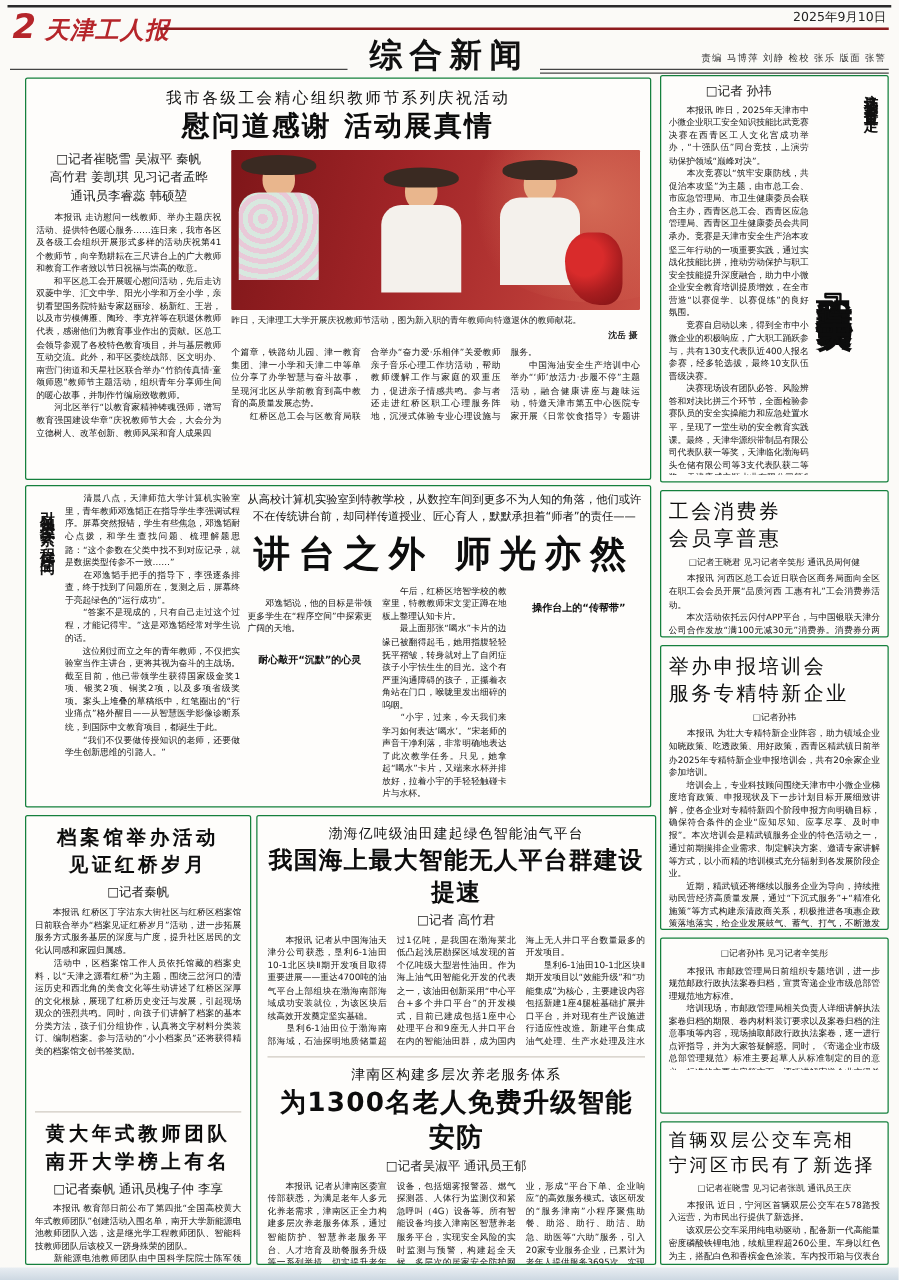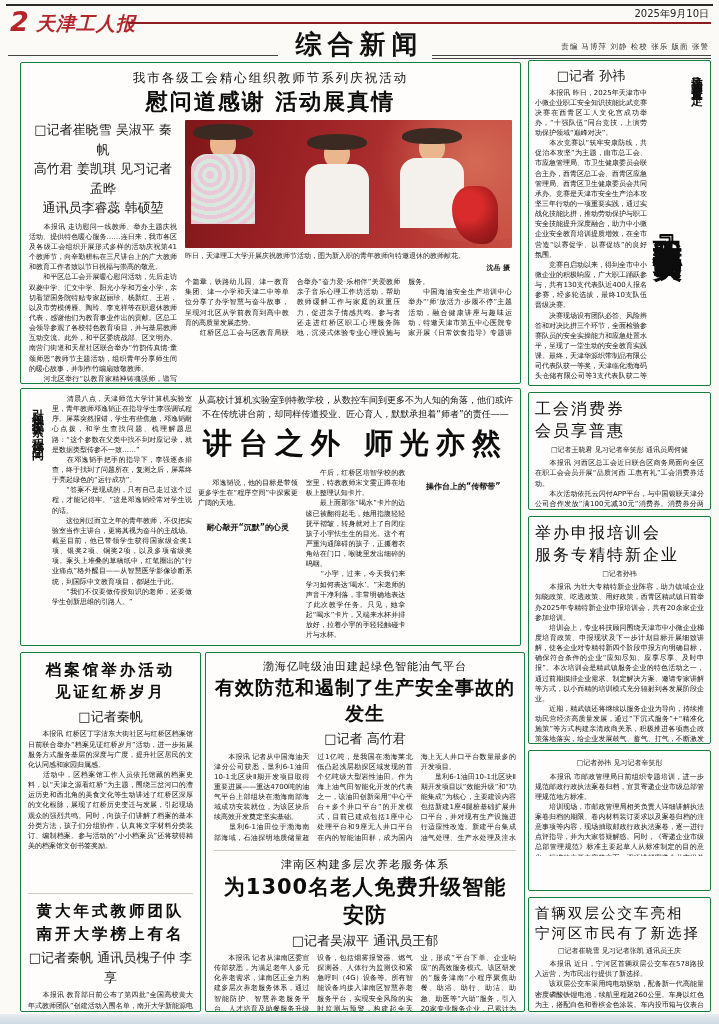--- a/index.html
+++ b/index.html
@@ -18,21 +18,21 @@
   .mastrule{left:128px;right:8px;top:22px;height:2px;background:#8e1b1e;}
   .dateline{right:10px;top:7px;font-size:10px;color:#222;}
   .sectiontitle{left:0;right:0;top:27px;text-align:center;font-size:26px;font-weight:900;letter-spacing:6px;color:#111;}
   .secline-l{left:8px;top:55px;width:270px;height:1px;background:#444;}
   .secline-r1{left:432px;right:8px;top:55px;height:1px;background:#444;}
   .secline-r2{left:432px;right:8px;top:58px;height:1px;background:#444;}
   .staff{right:10px;top:42px;font-size:7.5px;color:#333;letter-spacing:1px;}
   
   .box{border:1px solid #15803d;border-radius:2px;background:#fefdfb;box-sizing:border-box;overflow:hidden;}
   .bodytext{font-size:7px;line-height:1.45;text-align:justify;white-space:pre-line;color:#141414;overflow:hidden;}
-  .byline{font-size:13px;text-align:center;color:#222;white-space:pre-line;line-height:1.5;}
+  .byline{font-size:10px;text-align:center;color:#222;white-space:pre-line;line-height:1.5;}
   .kicker{text-align:center;color:#111;}
   .cols3{column-count:3;column-gap:8px;column-fill:auto;}
   .vtext{writing-mode:vertical-rl;text-orientation:mixed;}
   
   .lead-box{left:20px;top:62px;width:501px;height:322px;padding:5px 8px;}
   .lead-kicker{font-size:12.5px;letter-spacing:2px;margin-top:2px;}
   .lead-headline{text-align:center;font-size:22px;font-weight:900;letter-spacing:2px;line-height:1.1;margin-top:3px;color:#0d0d0d;}
   .lead-row{display:flex;gap:8px;margin-top:6px;height:230px;}
   .lead-col1{width:148px;flex:none;}
   .lead-col1 .bodytext{height:196px;margin-top:4px;}
@@ -205,21 +205,21 @@
     <div class="bl-divider"></div>
     <div class="bl-headline">黄大年式教师团队
 南开大学榜上有名</div>
     <div class="byline">□记者秦帆 通讯员槐子仲 李享</div>
     <div class="bodytext bl-body2">　　本报讯 教育部日前公布了第四批“全国高校黄大年式教师团队”创建活动入围名单，南开大学新能源电池教师团队入选，这是继光学工程教师团队、智能科技教师团队后该校又一跻身殊荣的团队。
 　　新能源电池教师团队由中国科学院院士陈军领衔，现有成员37人，来自材料科学学院和电子信息与光学工程学院，国家级人才占比超70%。团队以“心有大我、至诚报国”为精神底色，以立德树人为根本，以科技报国为己任，在教育教学、科研育人和服务国家战略方面成效显著，成为新能源电池领域扎根中国大地、服务国家需求、引领行业发展、培育拔尖人才的标杆。</div>
   </div>
 
   <div class="abs box bm-box">
     <div class="kicker bm-kicker">渤海亿吨级油田建起绿色智能油气平台</div>
-    <div class="bm-headline oil-headline">有效防范和遏制了生产安全事故的发生</div>
+    <div class="bm-headline oil-headline">我国海上最大智能无人平台群建设提速</div>
     <div class="byline">□记者 高竹君</div>
     <div class="bodytext cols3 oil-cols">　　本报讯 记者从中国海油天津分公司获悉，垦利6-1油田10-1北区块Ⅱ期开发项目取得重要进展——重达4700吨的油气平台上部组块在渤海南部海域成功安装就位，为该区块后续高效开发奠定坚实基础。
 　　垦利6-1油田位于渤海南部海域，石油探明地质储量超过1亿吨，是我国在渤海莱北低凸起浅层勘探区域发现的首个亿吨级大型岩性油田。作为海上油气田智能化开发的代表之一，该油田创新采用“中心平台+多个井口平台”的开发模式，目前已建成包括1座中心处理平台和9座无人井口平台在内的智能油田群，成为国内海上无人井口平台数量最多的开发项目。
 　　垦利6-1油田10-1北区块Ⅱ期开发项目以“效能升级”和“功能集成”为核心，主要建设内容包括新建1座4腿桩基础扩展井口平台，并对现有生产设施进行适应性改造。新建平台集成油气处理、生产水处理及注水等多重功能，投产后将显著提升油田的油水处理能力，加速产能释放，并增强整体抗风险能力。
 　　为推进“绿色油田”建设，平台广泛采用绿色节能技术，包括智慧照明系统、注水泵变频控制，以及“永磁电机+常规电机”组合模式，有效降低电力消耗、注水负荷和运营成本。
 　　项目践行“工程生产一体化”理念，精准应对开发难点。在前期研究中，项目团队深入评估生产需求，优化新增油气水流程管线，显著改善原油破乳降粘效果，突破生产瓶颈。平台还部署了全套智能化采集设备，为后续油田数据接入陆地云端、实现“智能油田”升级提供数据支撑。
 　　据了解，垦利6-1油田10-1北区块Ⅱ期开发项目预计于年内投产，将有力推动渤海油田低碳高效开发，为渤海油田实现4000万吨产量目标提供新动力，进一步助力提升我国海洋油气资源开发能力，对保障国家能源安全具有重要意义。</div>
     <div class="bl-divider"></div>
     <div class="kicker bm-kicker">津南区构建多层次养老服务体系</div>
     <div class="bm-headline elder-headline">为1300名老人免费升级智能安防</div>

